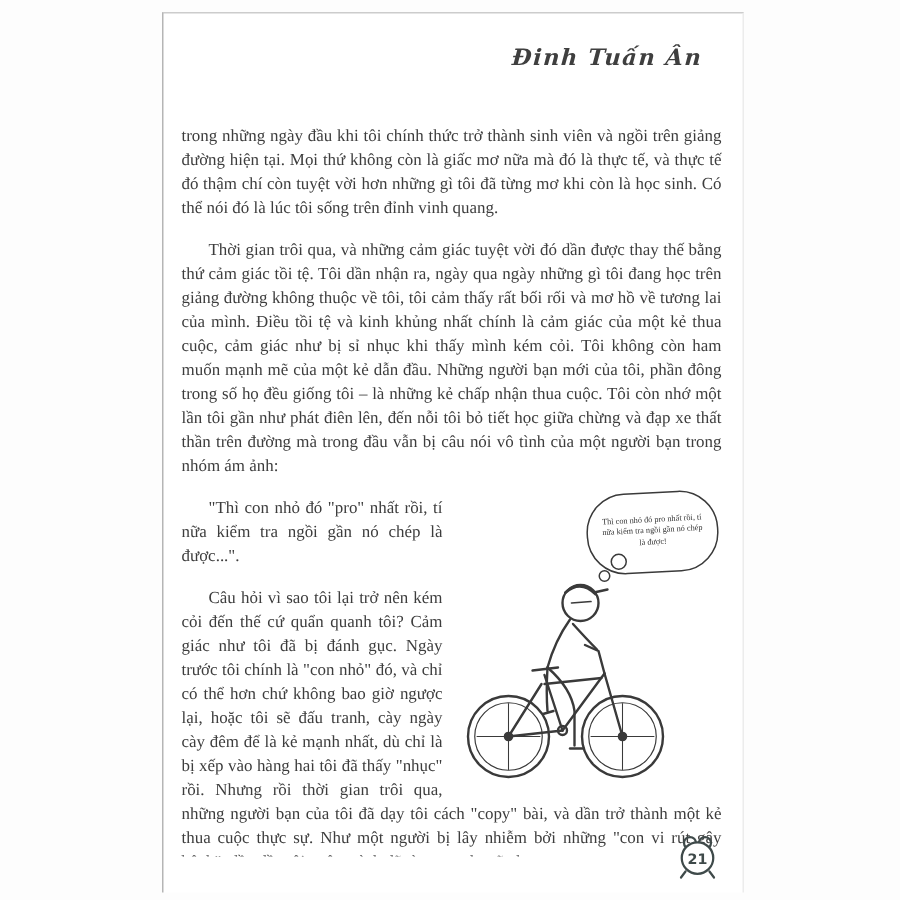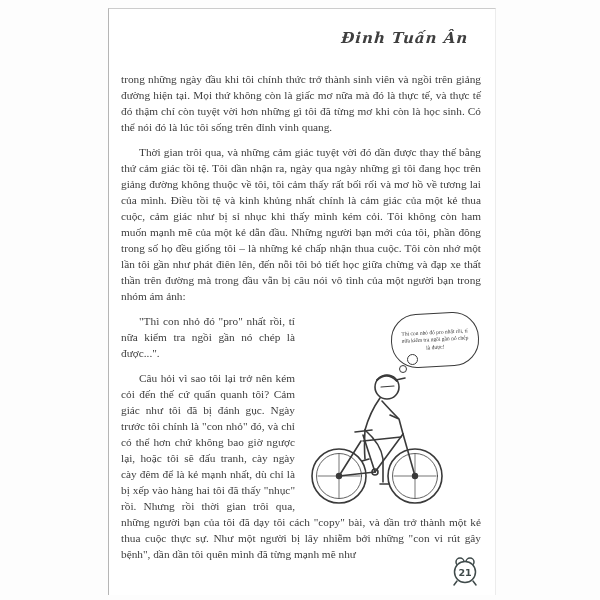--- a/index.html
+++ b/index.html
@@ -22,21 +22,21 @@
     font-style:italic;font-weight:bold;
     font-size:15px;color:#3f3f3f;letter-spacing:1px;
     transform:skewX(-4deg);
   }
   .body{
     padding:24px 14px 0 12px;
     height:500px;overflow:hidden;
     font-size:11.3px;line-height:16px;color:#3d3d3d;
     text-align:justify;
   }
-  .p{margin:0 0 9px 0;text-indent:18px;}
+  .p{margin:12px 0 9px 0;text-indent:18px;}
   .noindent{text-indent:0;}
   .fig{
     float:right;position:relative;
     width:178px;height:198px;
     margin:0 0 2px 8px;
   }
   .bubble{
     position:absolute;right:2px;top:0;width:88px;height:54px;
     border:1.5px solid #3a3a3a;border-radius:26px;background:#fff;
     padding:4px 7px;box-sizing:border-box;

